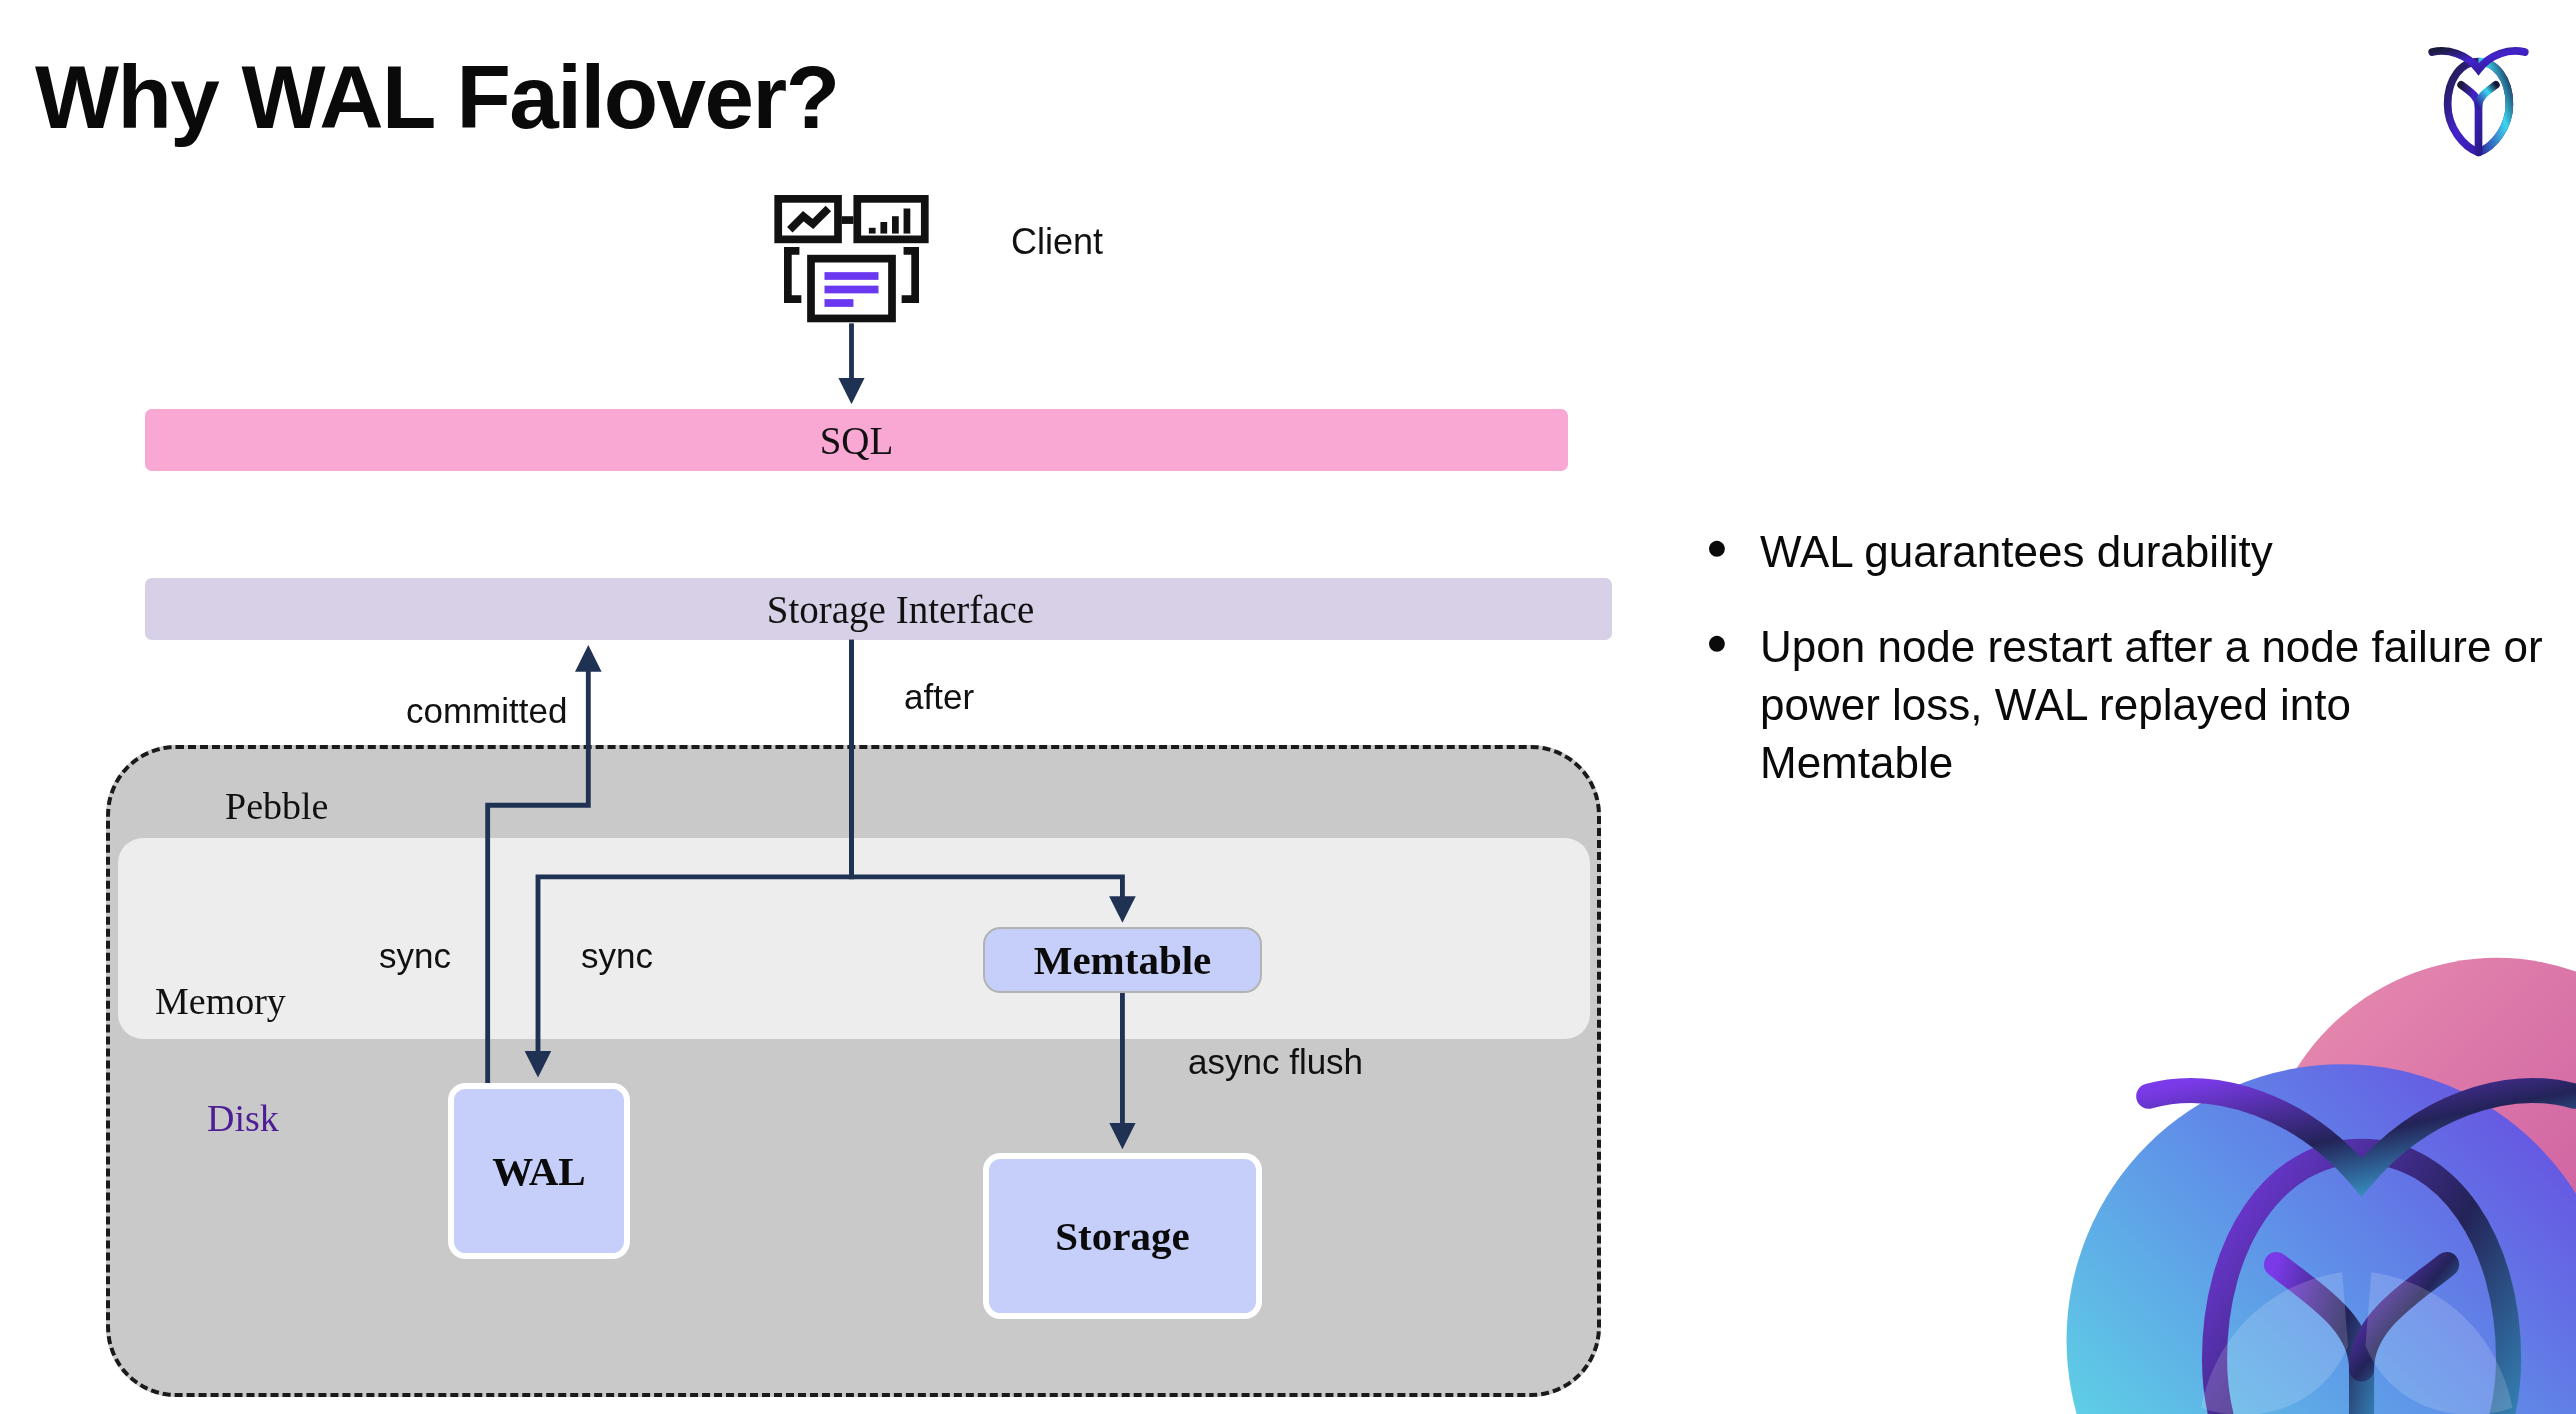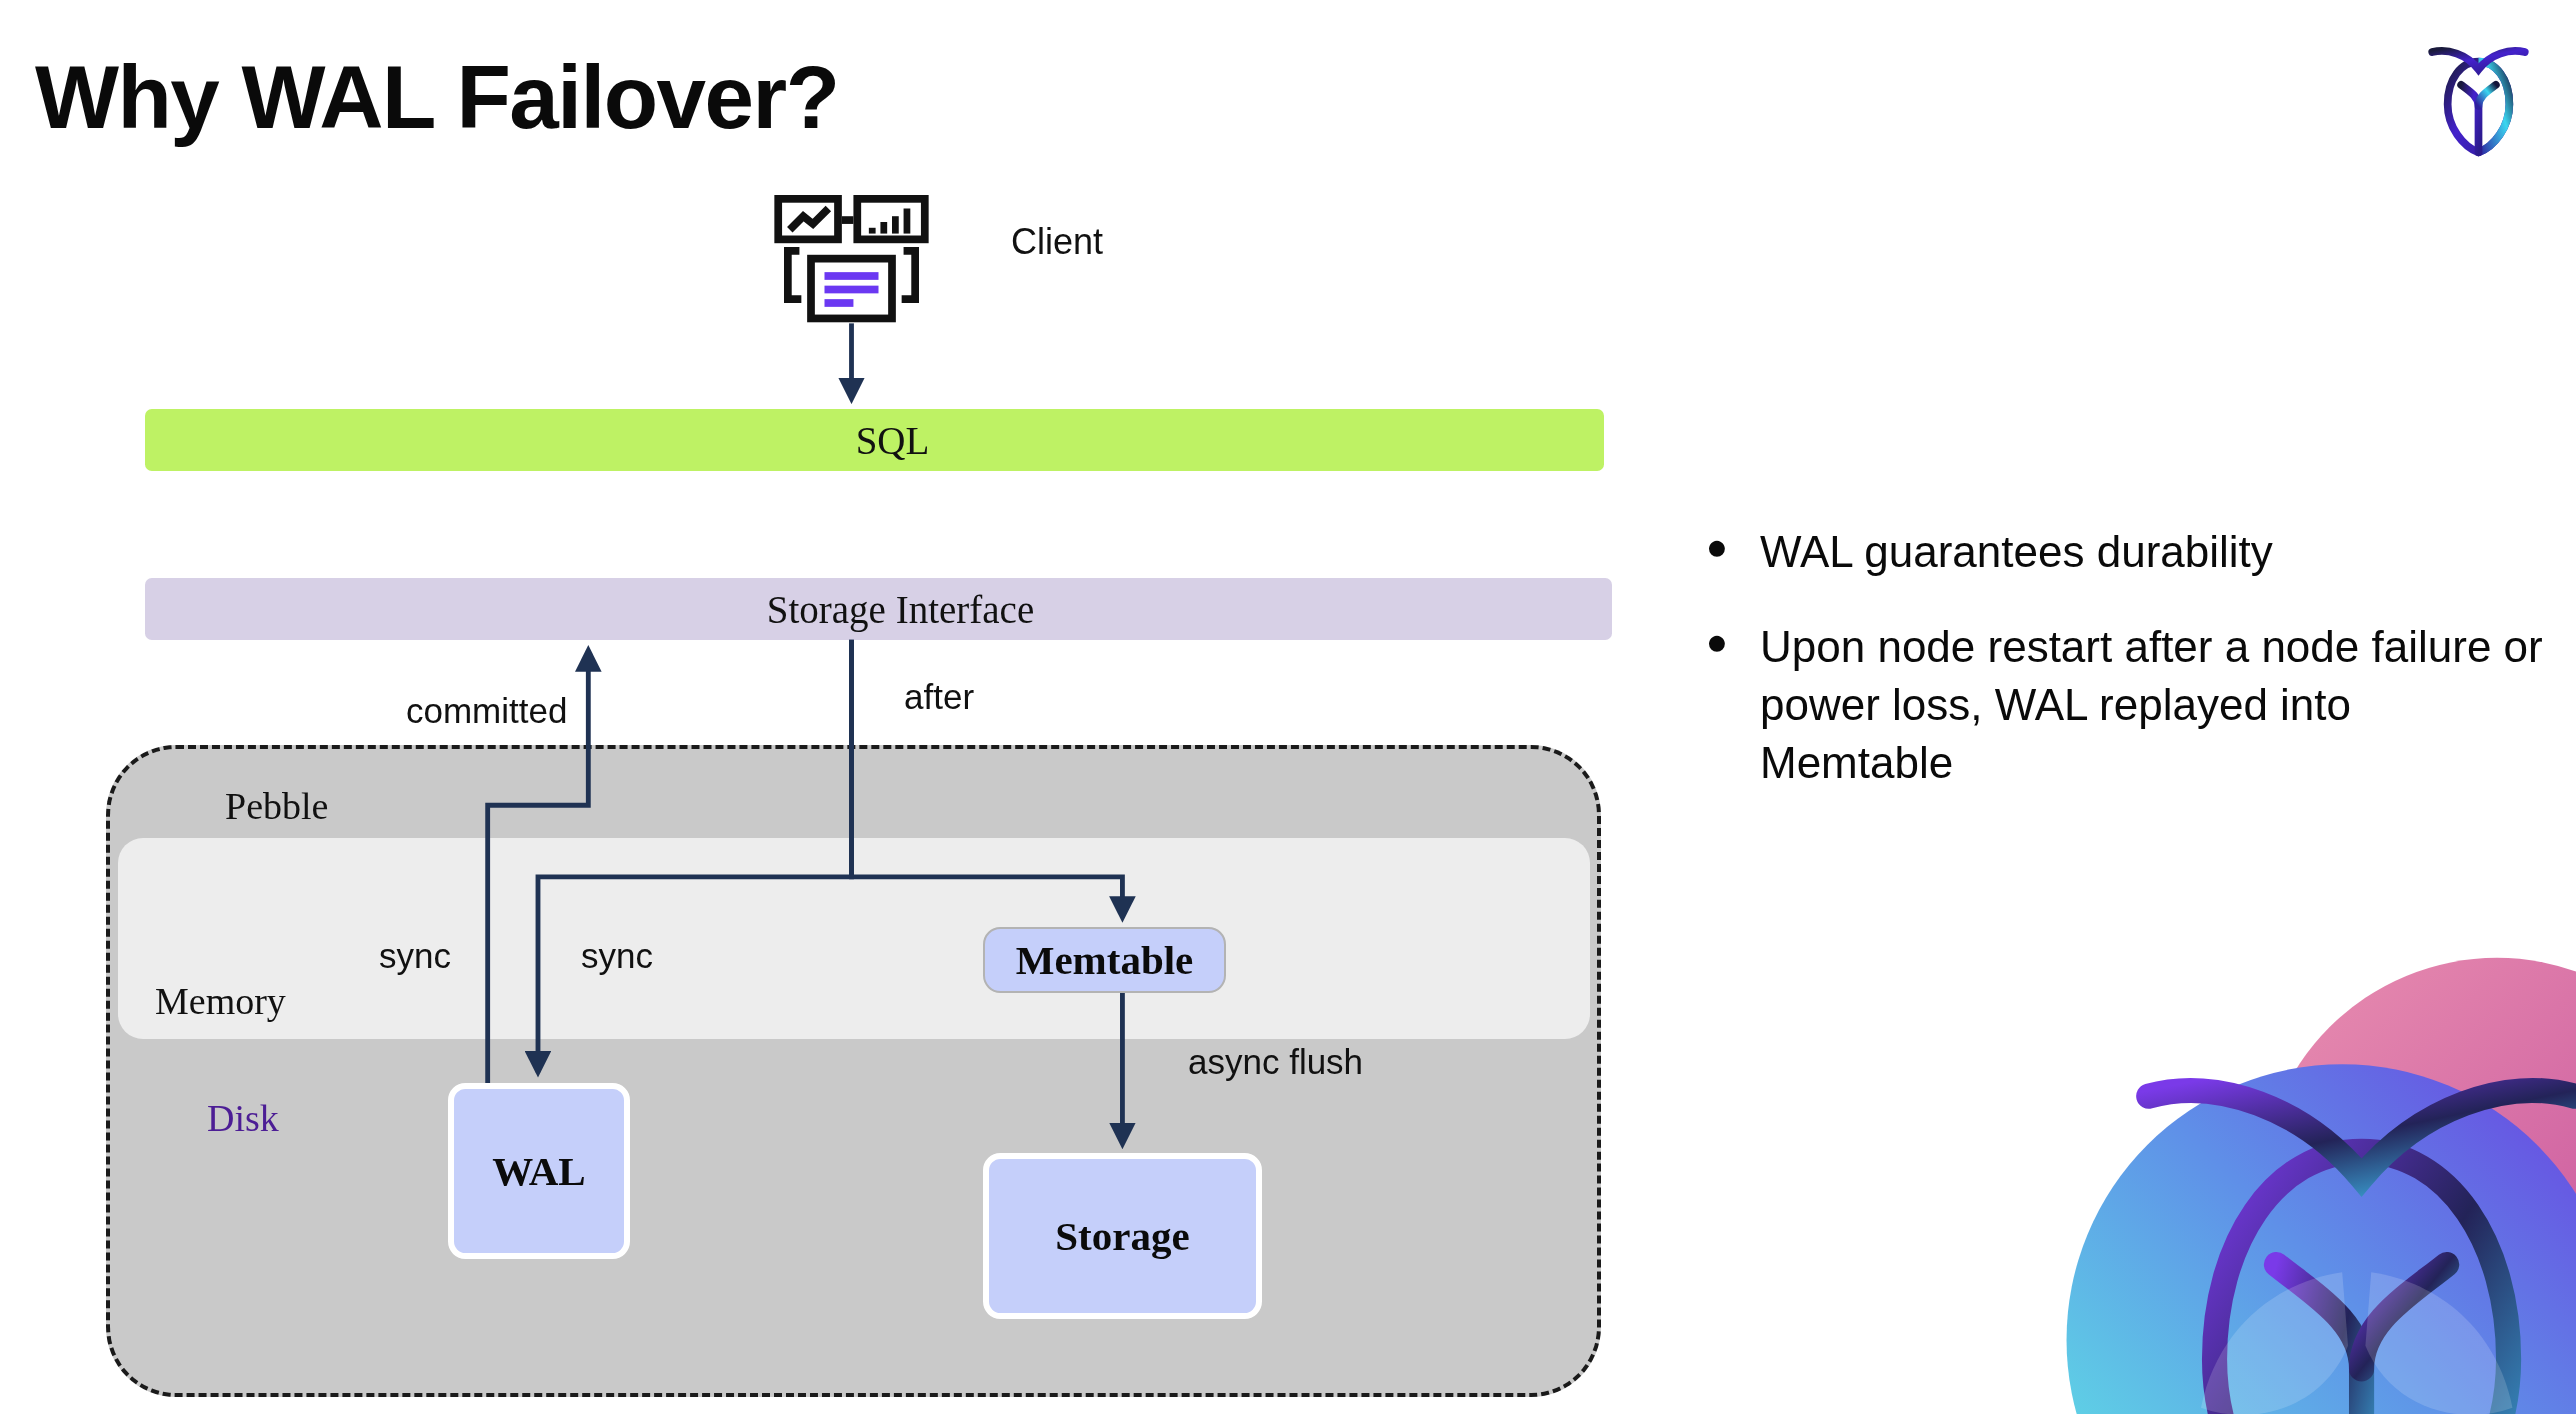--- a/index.html
+++ b/index.html
@@ -87,21 +87,21 @@
     width: 1423px;
     height: 62px;
     border-radius: 6.8px;
     display: flex;
     align-items: center;
     justify-content: center;
     font-family: "Liberation Serif", serif;
     font-size: 39px;
     color: #111111;
   }
-  #layer-sql { top: 409px; background: #bef264; padding-left: 36px; }
+  #layer-sql { top: 409px; background: #f9a8d4; }
   #layer-kv  { top: 498px; background: #bbdedd; }
   #layer-storage { top: 578px; background: #d7d0e6; padding-left: 44px; }
 
   
   #pebble-container {
     position: absolute;
     left: 106px;
     top: 745px;
     width: 1495px;
     height: 652px;
@@ -155,21 +155,21 @@
     display: flex;
     align-items: center;
     justify-content: center;
     font-family: "Liberation Serif", serif;
     font-weight: 700;
     font-size: 41px;
     color: #0b0b0b;
     box-sizing: border-box;
   }
   #node-memtable {
-    left: 983px; top: 927px; width: 243px; height: 66px;
+    left: 983px; top: 927px; width: 279px; height: 66px;
     border: 2.9px solid #b3b3b3;
   }
   #node-wal {
     left: 448px; top: 1083px; width: 182px; height: 176px;
     border: 6.8px solid #ffffff;
   }
   #node-sstable {
     left: 983px; top: 1153px; width: 279px; height: 166px;
     border: 6.8px solid #ffffff;
   }

